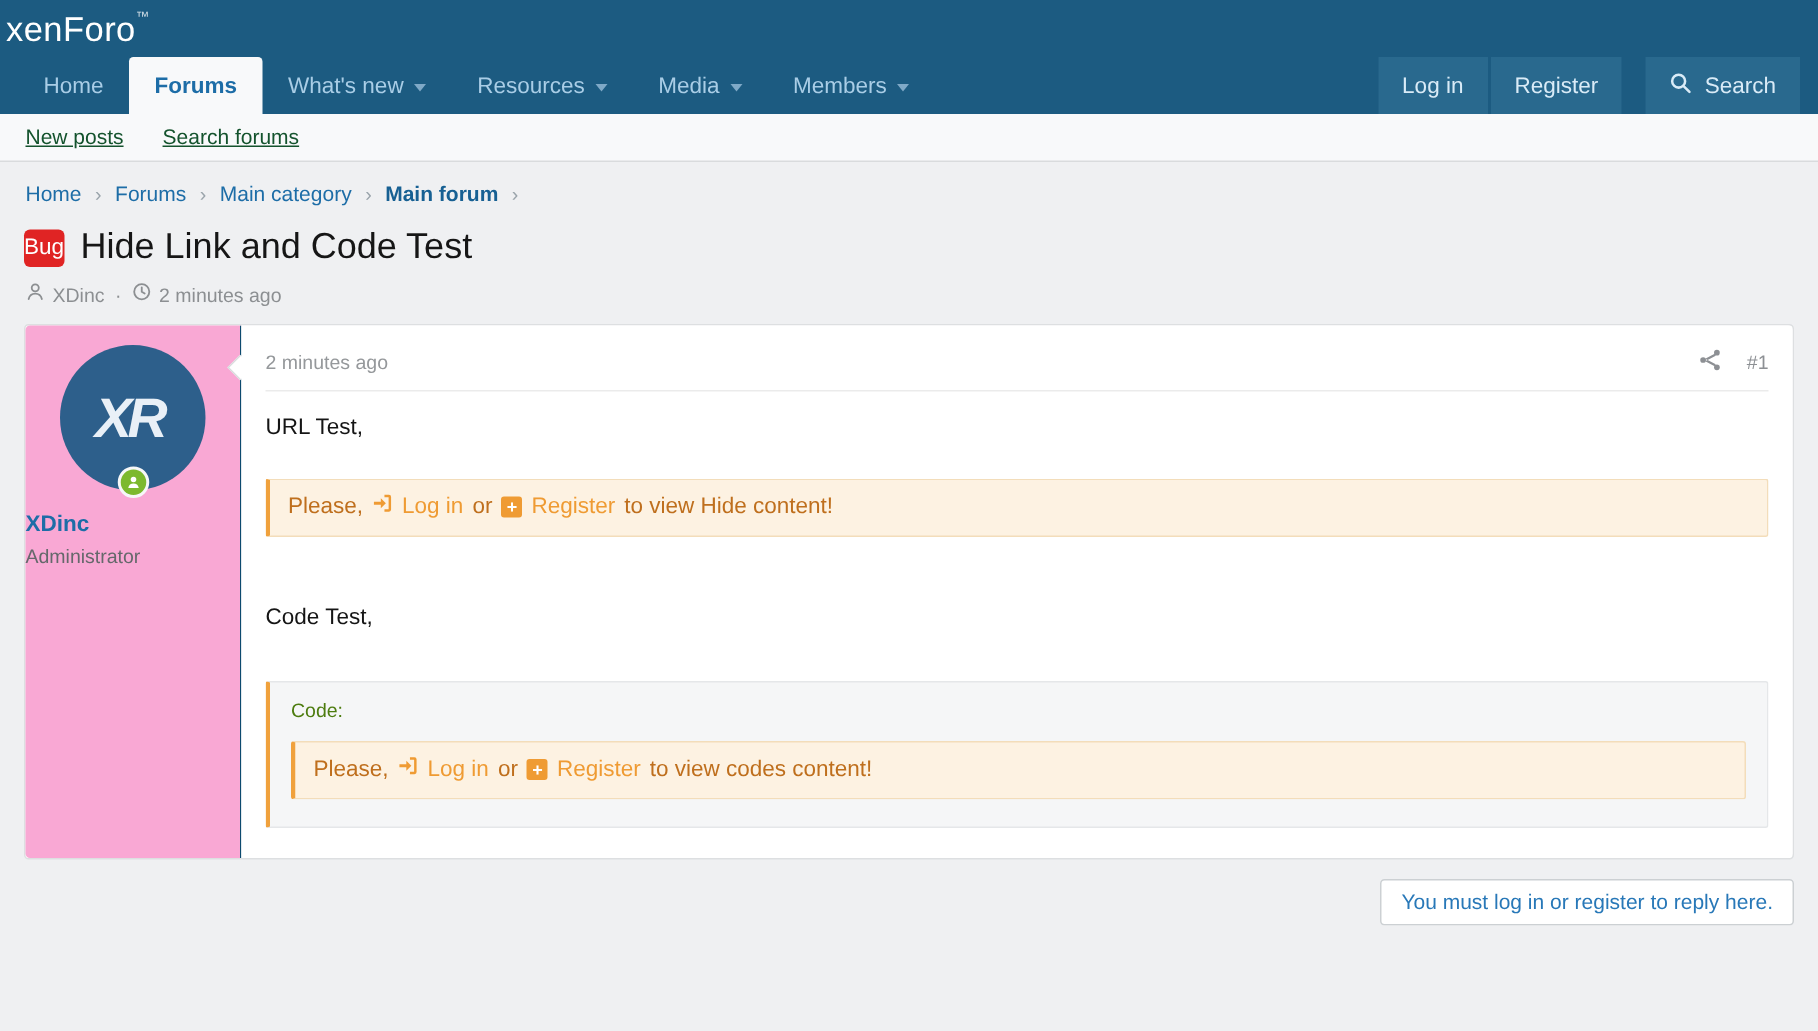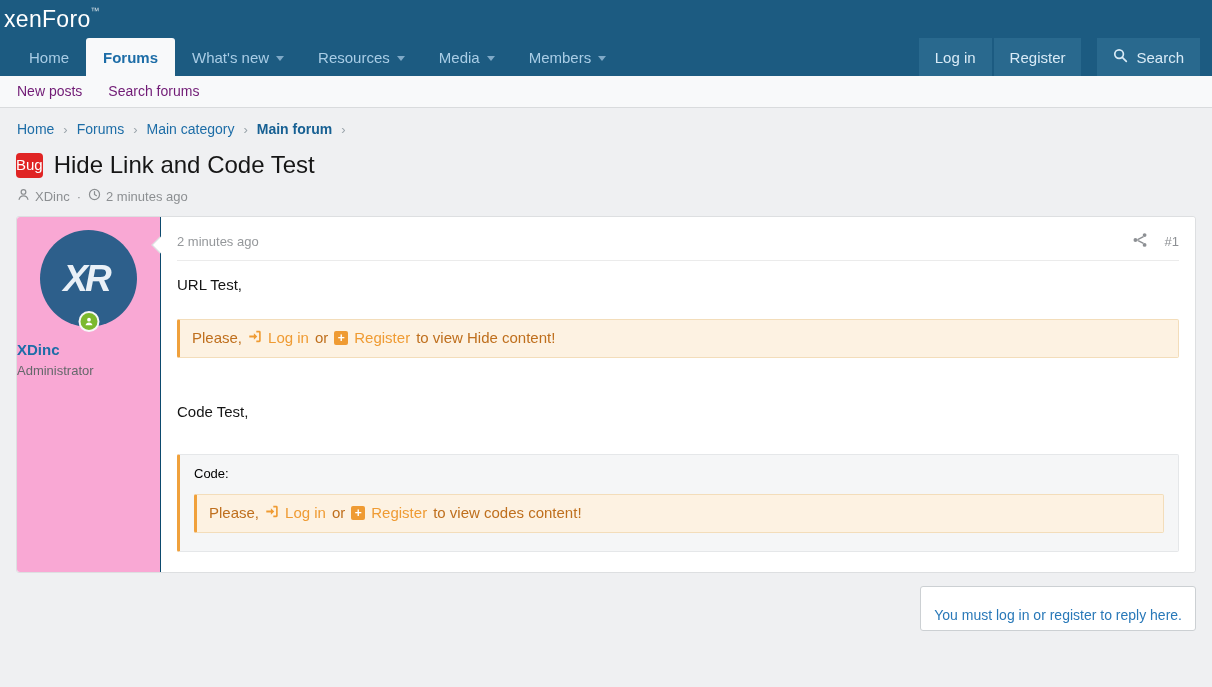--- a/index.html
+++ b/index.html
@@ -21,21 +21,21 @@
 
   .nav-row { display:flex; align-items:stretch; height:38px; padding:0 12px; }
   .nav-tab { display:flex; align-items:center; gap:7px; padding:0 17px; color:#a9cde6; font-size:15px; cursor:pointer; }
   .nav-tab.active { background:#f8f9fa; color:#1d6da7; font-weight:700; border-radius:3px 3px 0 0; }
   .caret { width:0; height:0; border-left:4px solid transparent; border-right:4px solid transparent; border-top:5px solid #7fa9c7; margin-top:2px; }
   .nav-right { margin-left:auto; display:flex; align-items:stretch; gap:2px; }
   .hbtn { display:flex; align-items:center; gap:8px; padding:0 16px; background:#29698e; color:#d9ebf7; font-size:15px; cursor:pointer; border:none; }
   .hbtn.search-btn { margin-left:14px; }
 
   .subnav { background:#f8f9fa; padding:7px 17px 8px; display:flex; gap:26px; border-bottom:1px solid #d9dbdd; }
-  .subnav .snav-link { color:#701a75; font-size:14px; }
+  .subnav .snav-link { color:#14532d; font-size:14px;text-decoration:underline; }
 
   
   .page { padding:0 16px; }
 
   .breadcrumb { padding:13px 1px 8px; font-size:14px; display:flex; align-items:center; gap:9px; }
   .crumb { color:#1d6da7; }
   .crumb-sep { color:#9aa4ab; font-size:13px; }
   .crumb.last { font-weight:700; color:#176093; }
 
   .title-row { display:flex; align-items:center; gap:11px; padding:6px 0 0; }
@@ -68,25 +68,25 @@
   .pb-p1 { margin-bottom:27px !important; }
   .pb-p2 { margin-bottom:24px !important; }
   .pb-p3 { margin-bottom:32px !important; }
 
   .notice { display:flex; align-items:center; gap:6px; background:#fdf2e2; border:1px solid #f3ddba; border-left:3px solid #f0a13c; border-radius:2px; padding:8px 12px; color:#bf6f1d; font-size:15px; margin-bottom:44px; }
   .notice.inner { margin-bottom:0; }
   .nlink { color:#ef9b33; }
   .plus-sq { width:14px; height:14px; background:#ef9b33; border-radius:2px; color:#fff; font-weight:700; font-size:12px; line-height:14px; text-align:center; display:inline-block; flex:none; }
 
   .code-block { border:1px solid #e5e7e9; border-left:3px solid #f0a13c; background:#f5f6f7; border-radius:2px; padding:10px 14px 18px; }
-  .code-label { color:#000000; font-size:13px; margin-bottom:12px; }
+  .code-label { color:#4d7c0f; font-size:13px; margin-bottom:12px; }
 
   
   .reply-bar { display:flex; justify-content:flex-end; margin-top:13px; }
-  .reply-btn { background:#fff; border:1px solid #ccd0d3; border-radius:3px; padding:20px 13px 7px; color:#2878b8; font-size:14px; cursor:pointer; font-family:inherit; }
+  .reply-btn { background:#fff; border:1px solid #ccd0d3; border-radius:3px; padding:6px 13px 7px; color:#2878b8; font-size:14px; cursor:pointer; font-family:inherit; }
 </style>
 </head>
 <body>
 
 <div class="header">
   <div class="logo-row">
     <div class="logo"><span>xenForo</span><span class="mark">™</span></div>
   </div>
   <div class="nav-row">
     <div class="nav-tab">

